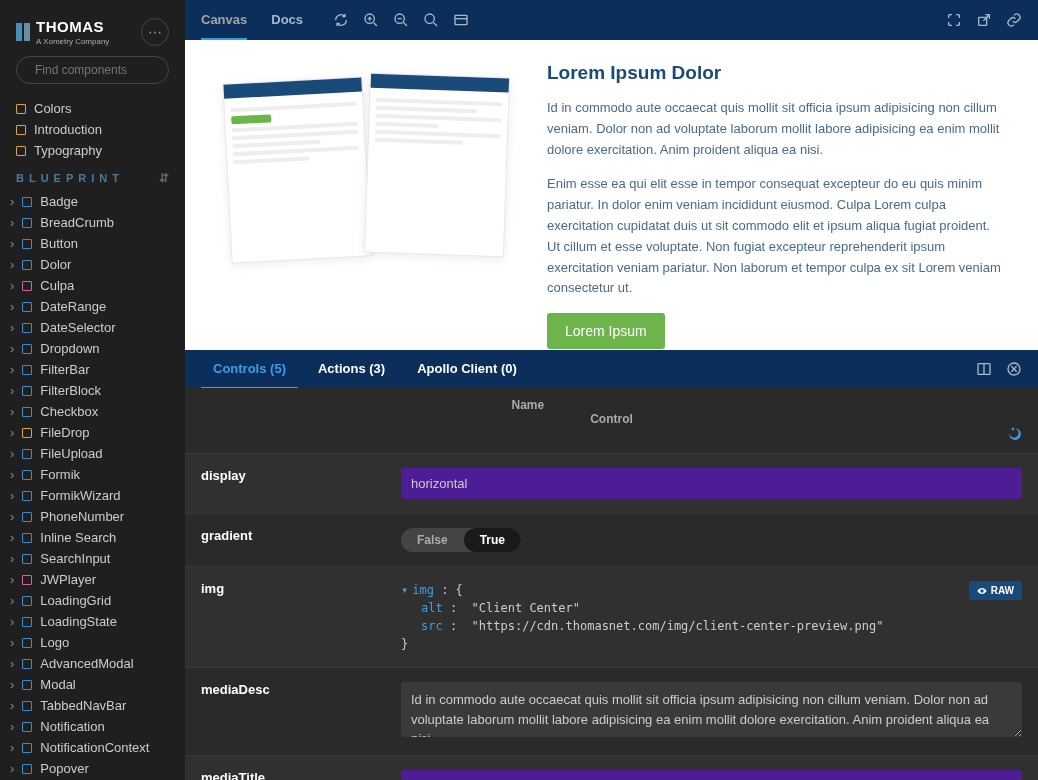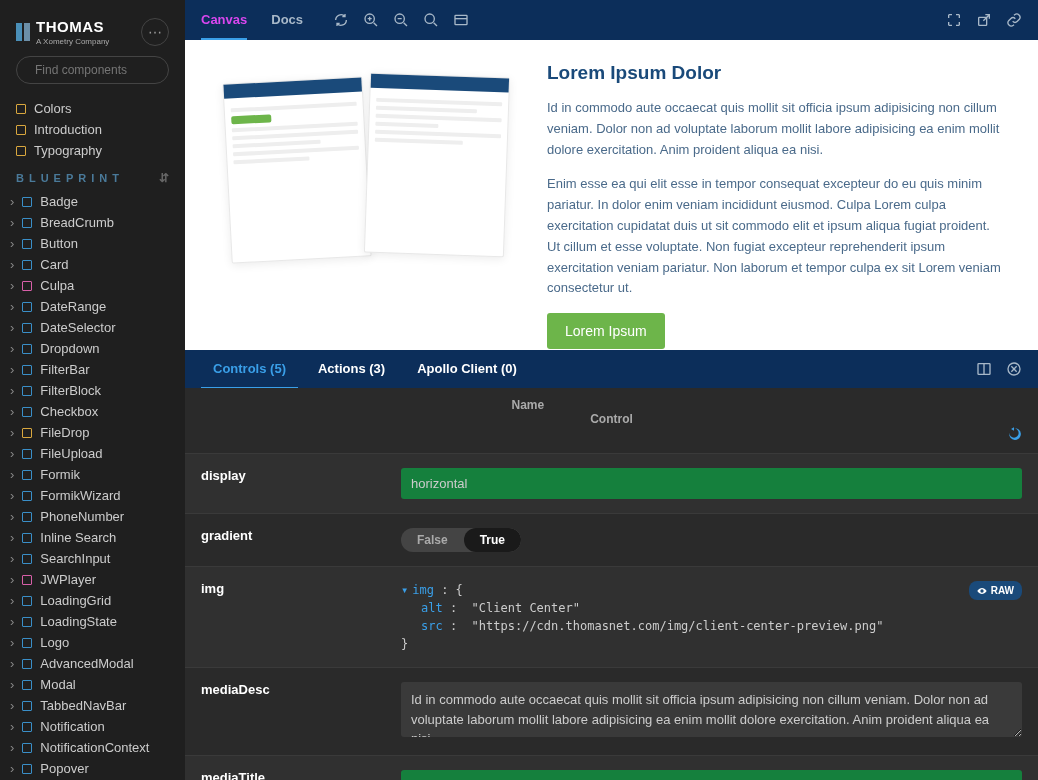--- a/index.html
+++ b/index.html
@@ -27,21 +27,21 @@
 .nav-icon.pink { border-color: #d85fa8; }
 .nav-section-header { padding: 10px 16px 6px; display: flex; align-items: center; justify-content: space-between; color: #4a7a9a; font-size: 11px; font-weight: 700; letter-spacing: 5px; }
 .nav-section-header .expand { color: #666; letter-spacing: 0; font-size: 12px; }
 .nav-item .caret { color: #888; margin-left: -6px; }
 
 
 .main { flex: 1; display: flex; flex-direction: column; background: #f5f5f5; }
 .toolbar { background: #0c2e5a; height: 40px; display: flex; align-items: center; padding: 0 16px; }
 .toolbar-tabs { display: flex; gap: 24px; }
 .toolbar-tab { color: #a8b8c8; font-size: 13px; font-weight: 600; padding: 11px 0; cursor: pointer; border-bottom: 2px solid transparent; }
-.toolbar-tab.active { color: #d946ef; border-bottom-color: #3a9fe8; }
+.toolbar-tab.active { color: #a3a3a3; border-bottom-color: #3a9fe8; }
 .toolbar-icons { display: flex; gap: 14px; margin-left: 30px; align-items: center; }
 .toolbar-icons-right { margin-left: auto; display: flex; gap: 14px; align-items: center; }
 .tb-icon { width: 16px; height: 16px; cursor: pointer; fill: none; stroke: #a8b8c8; stroke-width: 2; }
 
 
 .canvas-area { background: #fff; flex: 0 0 310px; padding: 12px; overflow: hidden; }
 .hero-card { background: #fff; border-radius: 4px; padding: 10px 20px; display: flex; gap: 40px; height: 100%; }
 .hero-img { width: 290px; height: 200px; position: relative; margin-top: 8px; }
 .mock-page { position: absolute; background: #fff; border: 1px solid #e8e8e8; border-radius: 2px; box-shadow: 0 2px 10px rgba(0,0,0,0.08); }
 .mock-page.back { width: 140px; height: 180px; top: 10px; left: 10px; transform: rotate(-3deg); }
@@ -64,31 +64,31 @@
 
 .control-header { display: flex; padding: 10px 16px; background: #2a2a2a; border-bottom: 1px solid #3a3a3a; font-size: 12px; color: #aaa; font-weight: 600; align-items: center; flex-direction: column; }
 .control-header .name-col { width: 200px; }
 .control-header .reset { margin-left: auto; }
 .reset svg { width: 16px; height: 14px; fill: #3a9fe8; }
 
 .control-row { display: flex; padding: 14px 16px; border-bottom: 1px solid #3a3a3a; background: #2a2a2a; align-items: flex-start; }
 .control-row:nth-child(odd) { background: #303030; }
 .control-label { width: 200px; font-size: 13px; font-weight: 700; color: #fff; }
 .control-value { flex: 1; }
-.text-input { width: 100%; background: #15803d; border: none; color: #ccc; font-size: 13px; padding: 8px 10px; border-radius: 3px; outline: none; }
+.text-input { width: 100%; background: #4c1d95; border: none; color: #ccc; font-size: 13px; padding: 8px 10px; border-radius: 3px; outline: none; }
 .textarea-input { width: 100%; background: #3a3a3a; border: none; color: #ccc; font-size: 13px; padding: 8px 10px; border-radius: 3px; outline: none; resize: vertical; font-family: inherit; line-height: 1.5; }
 .toggle { display: inline-flex; background: #444; border-radius: 20px; overflow: hidden; }
 .toggle-opt { padding: 5px 16px; font-size: 12px; color: #aaa; font-weight: 600; cursor: pointer; }
 .toggle-opt.active { background: #1a1a1a; color: #fff; border-radius: 20px; }
 .json-view { font-family: Menlo, Consolas, monospace; font-size: 12px; position: relative; }
 .json-line { padding: 2px 0; }
 .json-key { color: #3a9fe8; }
 .json-str { color: #ccc; }
 .json-toggle { color: #3a9fe8; margin-right: 4px; cursor: pointer; }
-.raw-btn { position: absolute; top: 0; right: 0; background: #1a4a7a; color: #fff; border: none; padding: 4px 8px; font-size: 10px; font-weight: 700; border-radius: 8px; cursor: pointer; display: flex; align-items: center; gap: 4px; }
+.raw-btn { position: absolute; top: 0; right: 0; background: #1a4a7a; color: #fff; border: none; padding: 4px 8px; font-size: 10px; font-weight: 700; border-radius: 3px; cursor: pointer; display: flex; align-items: center; gap: 4px; }
 .indent1 { padding-left: 20px; }
 
 .sidebar::-webkit-scrollbar { width: 6px; }
 .sidebar::-webkit-scrollbar-thumb { background: #444; }
 </style>
 </head>
 <body>
 
 <aside class="sidebar">
   <div class="brand">
@@ -141,21 +141,21 @@
         <span>BreadCrumb</span>
       </div>
       <div class="nav-item">
         <span class="caret">›</span>
         <span class="nav-icon comp"></span>
         <span>Button</span>
       </div>
       <div class="nav-item">
         <span class="caret">›</span>
         <span class="nav-icon comp"></span>
-        <span>Card</span>
+        <span>Dolor</span>
       </div>
       <div class="nav-item">
         <span class="caret">›</span>
         <span class="nav-icon pink"></span>
         <span>Culpa</span>
       </div>
       <div class="nav-item">
         <span class="caret">›</span>
         <span class="nav-icon comp"></span>
         <span>DateRange</span>

